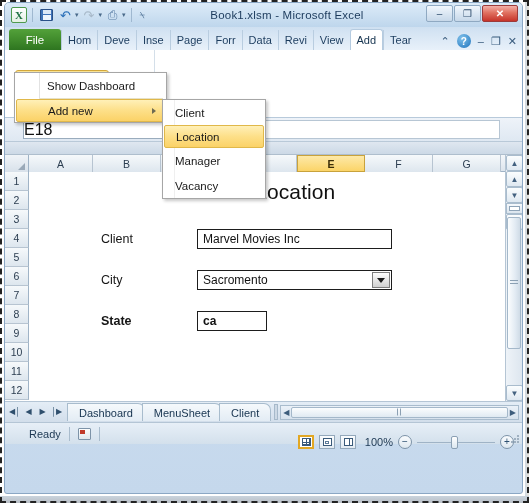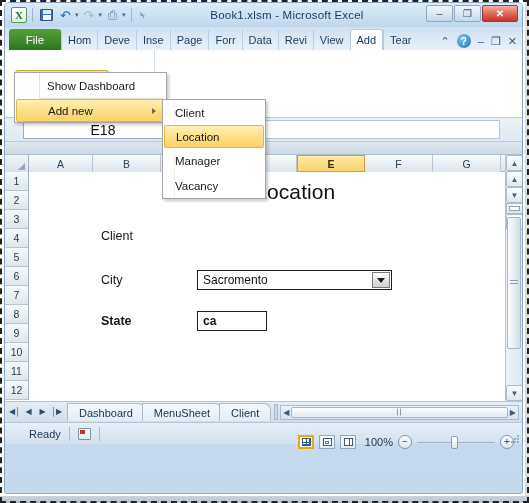--- a/index.html
+++ b/index.html
@@ -204,23 +204,23 @@
   .formula-row {
     position:relative;
     height:24px;
     background: linear-gradient(180deg,#eef3f9,#dfe8f2);
     display:flex; align-items:center;
     border-bottom:1px solid #b9c9d8;
   }
   .name-box {
     width:160px; height:19px; margin-left:18px;
     background:#ffffff; border:1px solid #9aacbd;
-    display:flex; align-items:center; justify-content:center;
-    position:relative;
-    font-size:14px; color:#111;
+    display:flex; align-items:center; justify-content:flex-start;
+    position:relative;
+    font-size:16px; color:#111;
   }
   .nb-caret {
     position:absolute; right:5px; top:50%; transform:translateY(-50%);
     width:0;height:0;border-top:4px solid #45627f;
     border-left:3.5px solid transparent;border-right:3.5px solid transparent;
   }
   .fx-sep { width:1px; height:16px; background:#aebfce; margin:0 6px; }
   .fbar { flex:1; height:19px; background:#ffffff; border:1px solid #b7c6d4; margin-right:22px; }
 
   
@@ -582,20 +582,21 @@
         <div class="row-cell">10</div>
         <div class="row-cell">11</div>
         <div class="row-cell">12</div>
       </div>
 
       <div class="sheet-canvas">
         <div class="form-title">Enter Location</div>
 
         <div class="form-row" style="left:72px; top:57px;">
           <div class="form-label">Client</div>
+          <div class="field client">Marvel Movies Inc</div>
         </div>
 
         <div class="form-row" style="left:72px; top:98px;">
           <div class="form-label">City</div>
           <div class="field city">
             <span>Sacromento</span>
             <span class="combo-arrow"></span>
           </div>
         </div>
 

